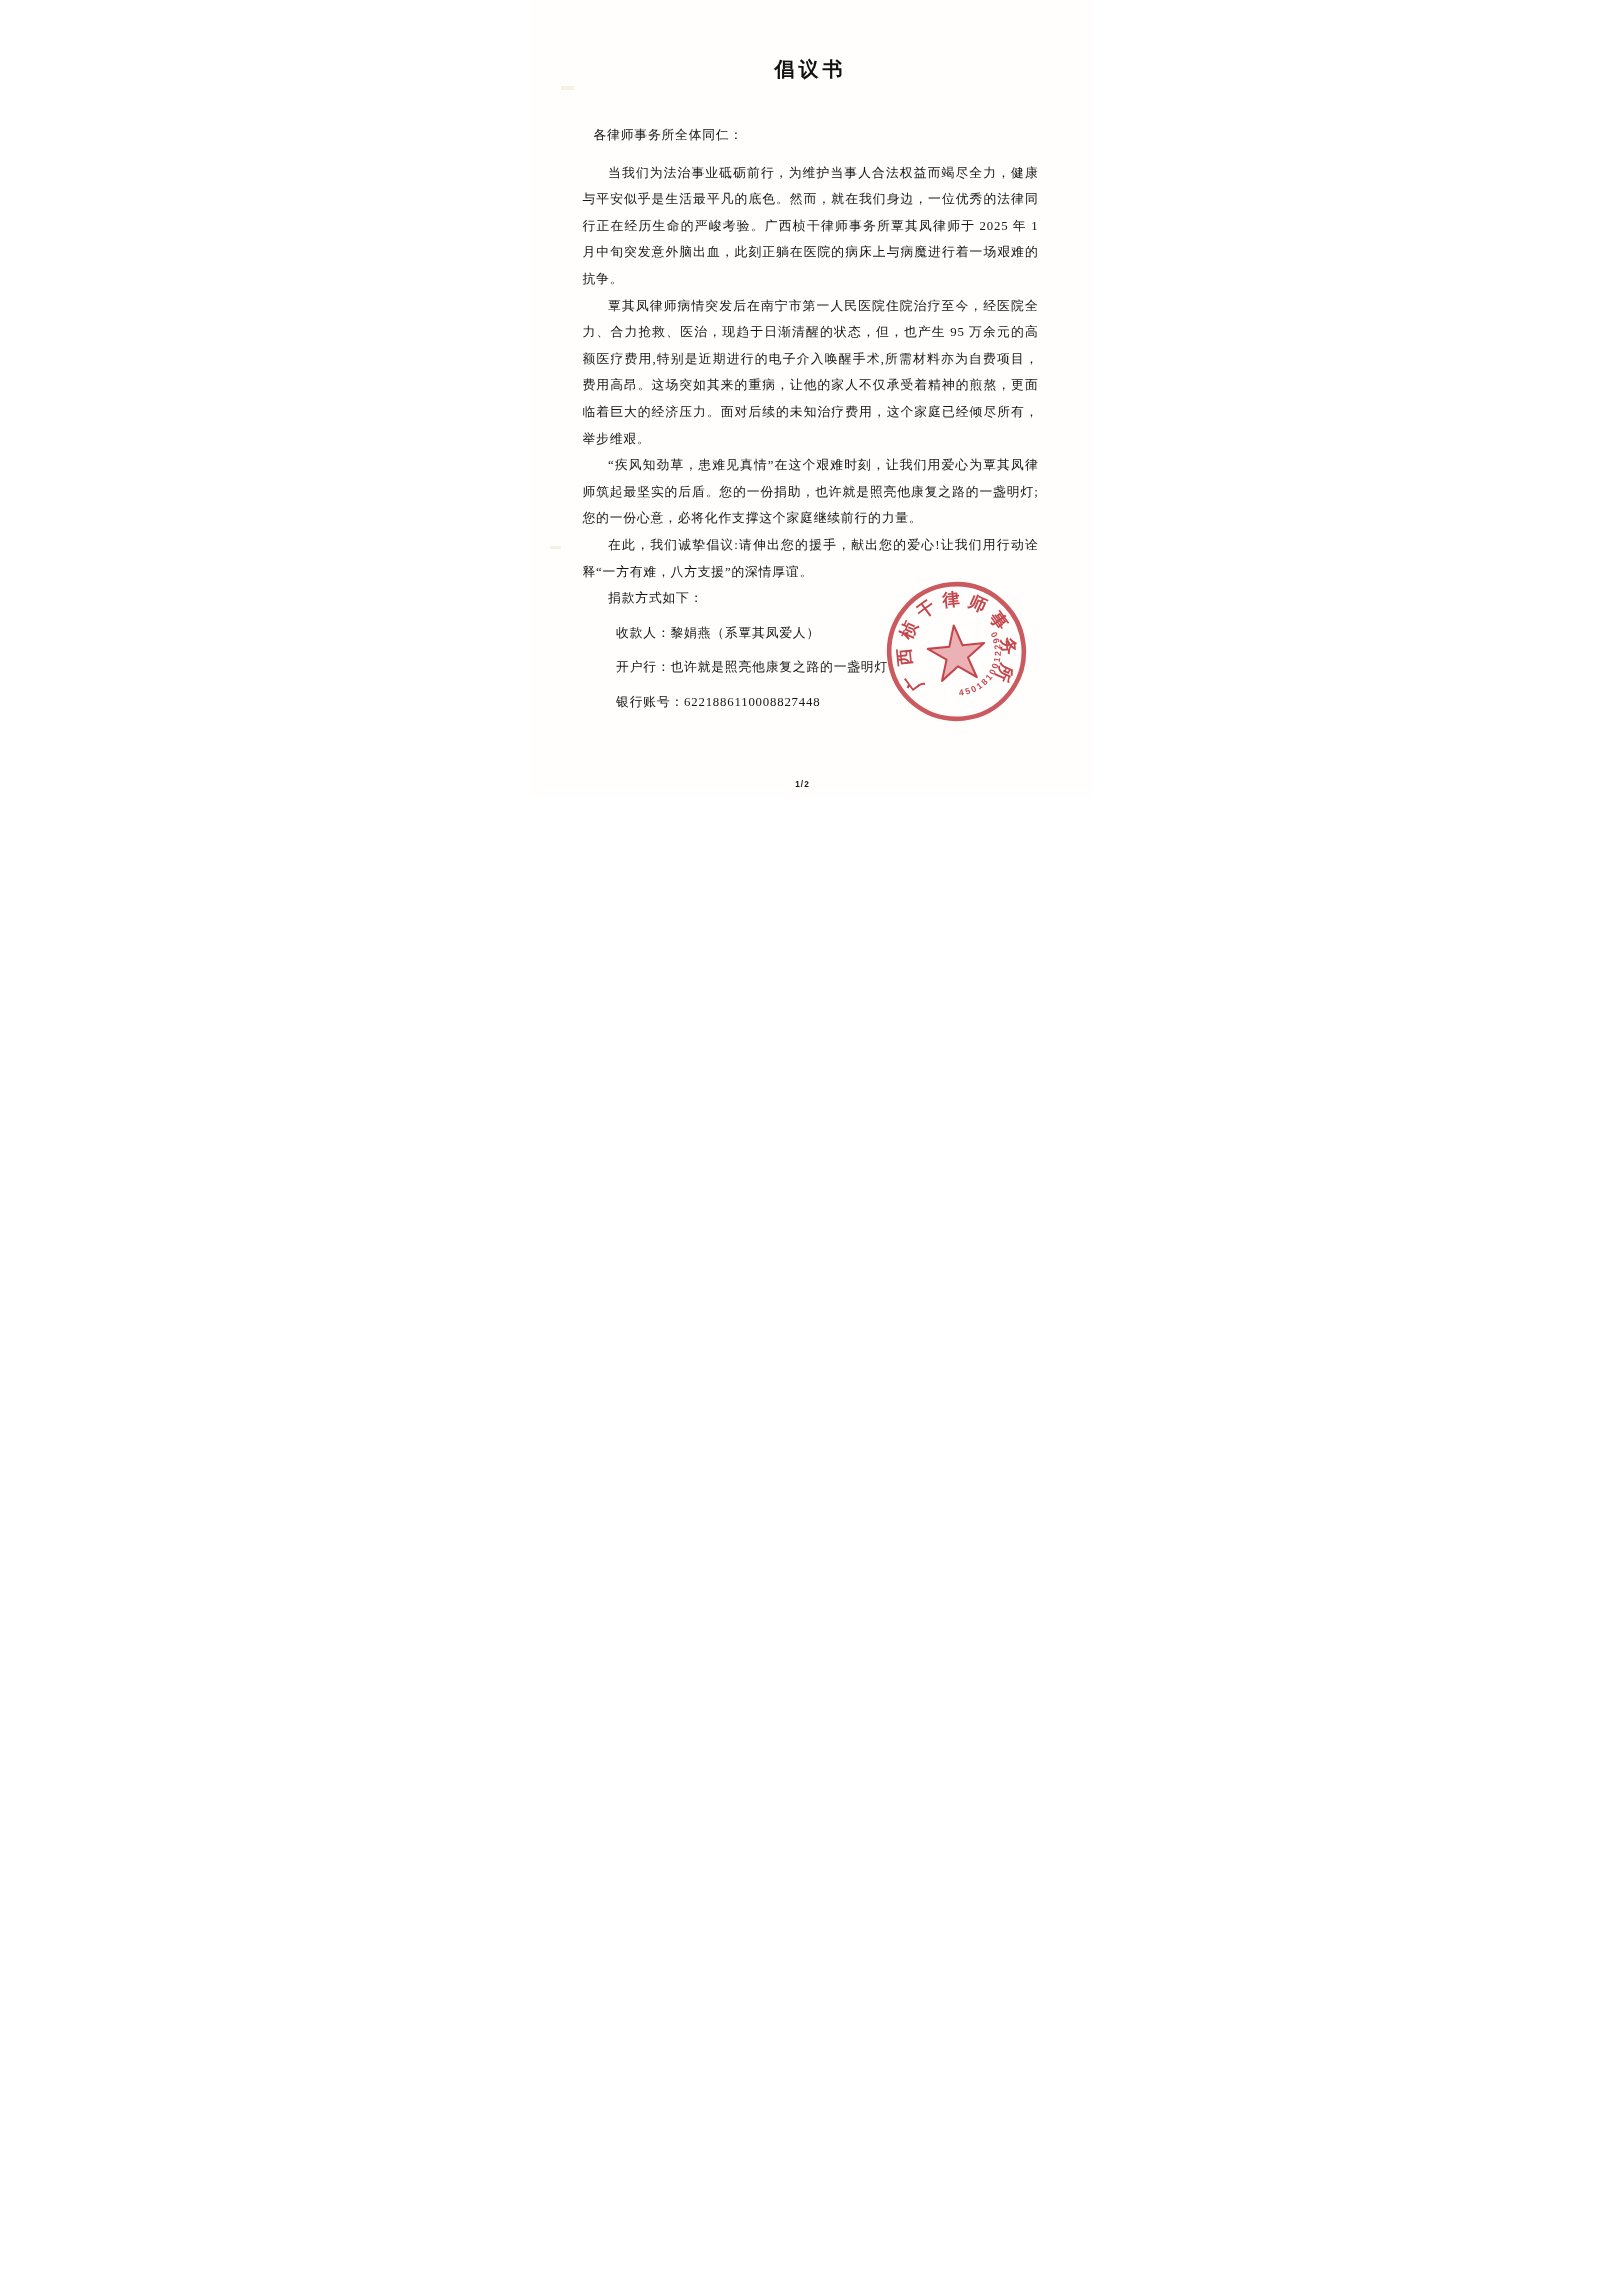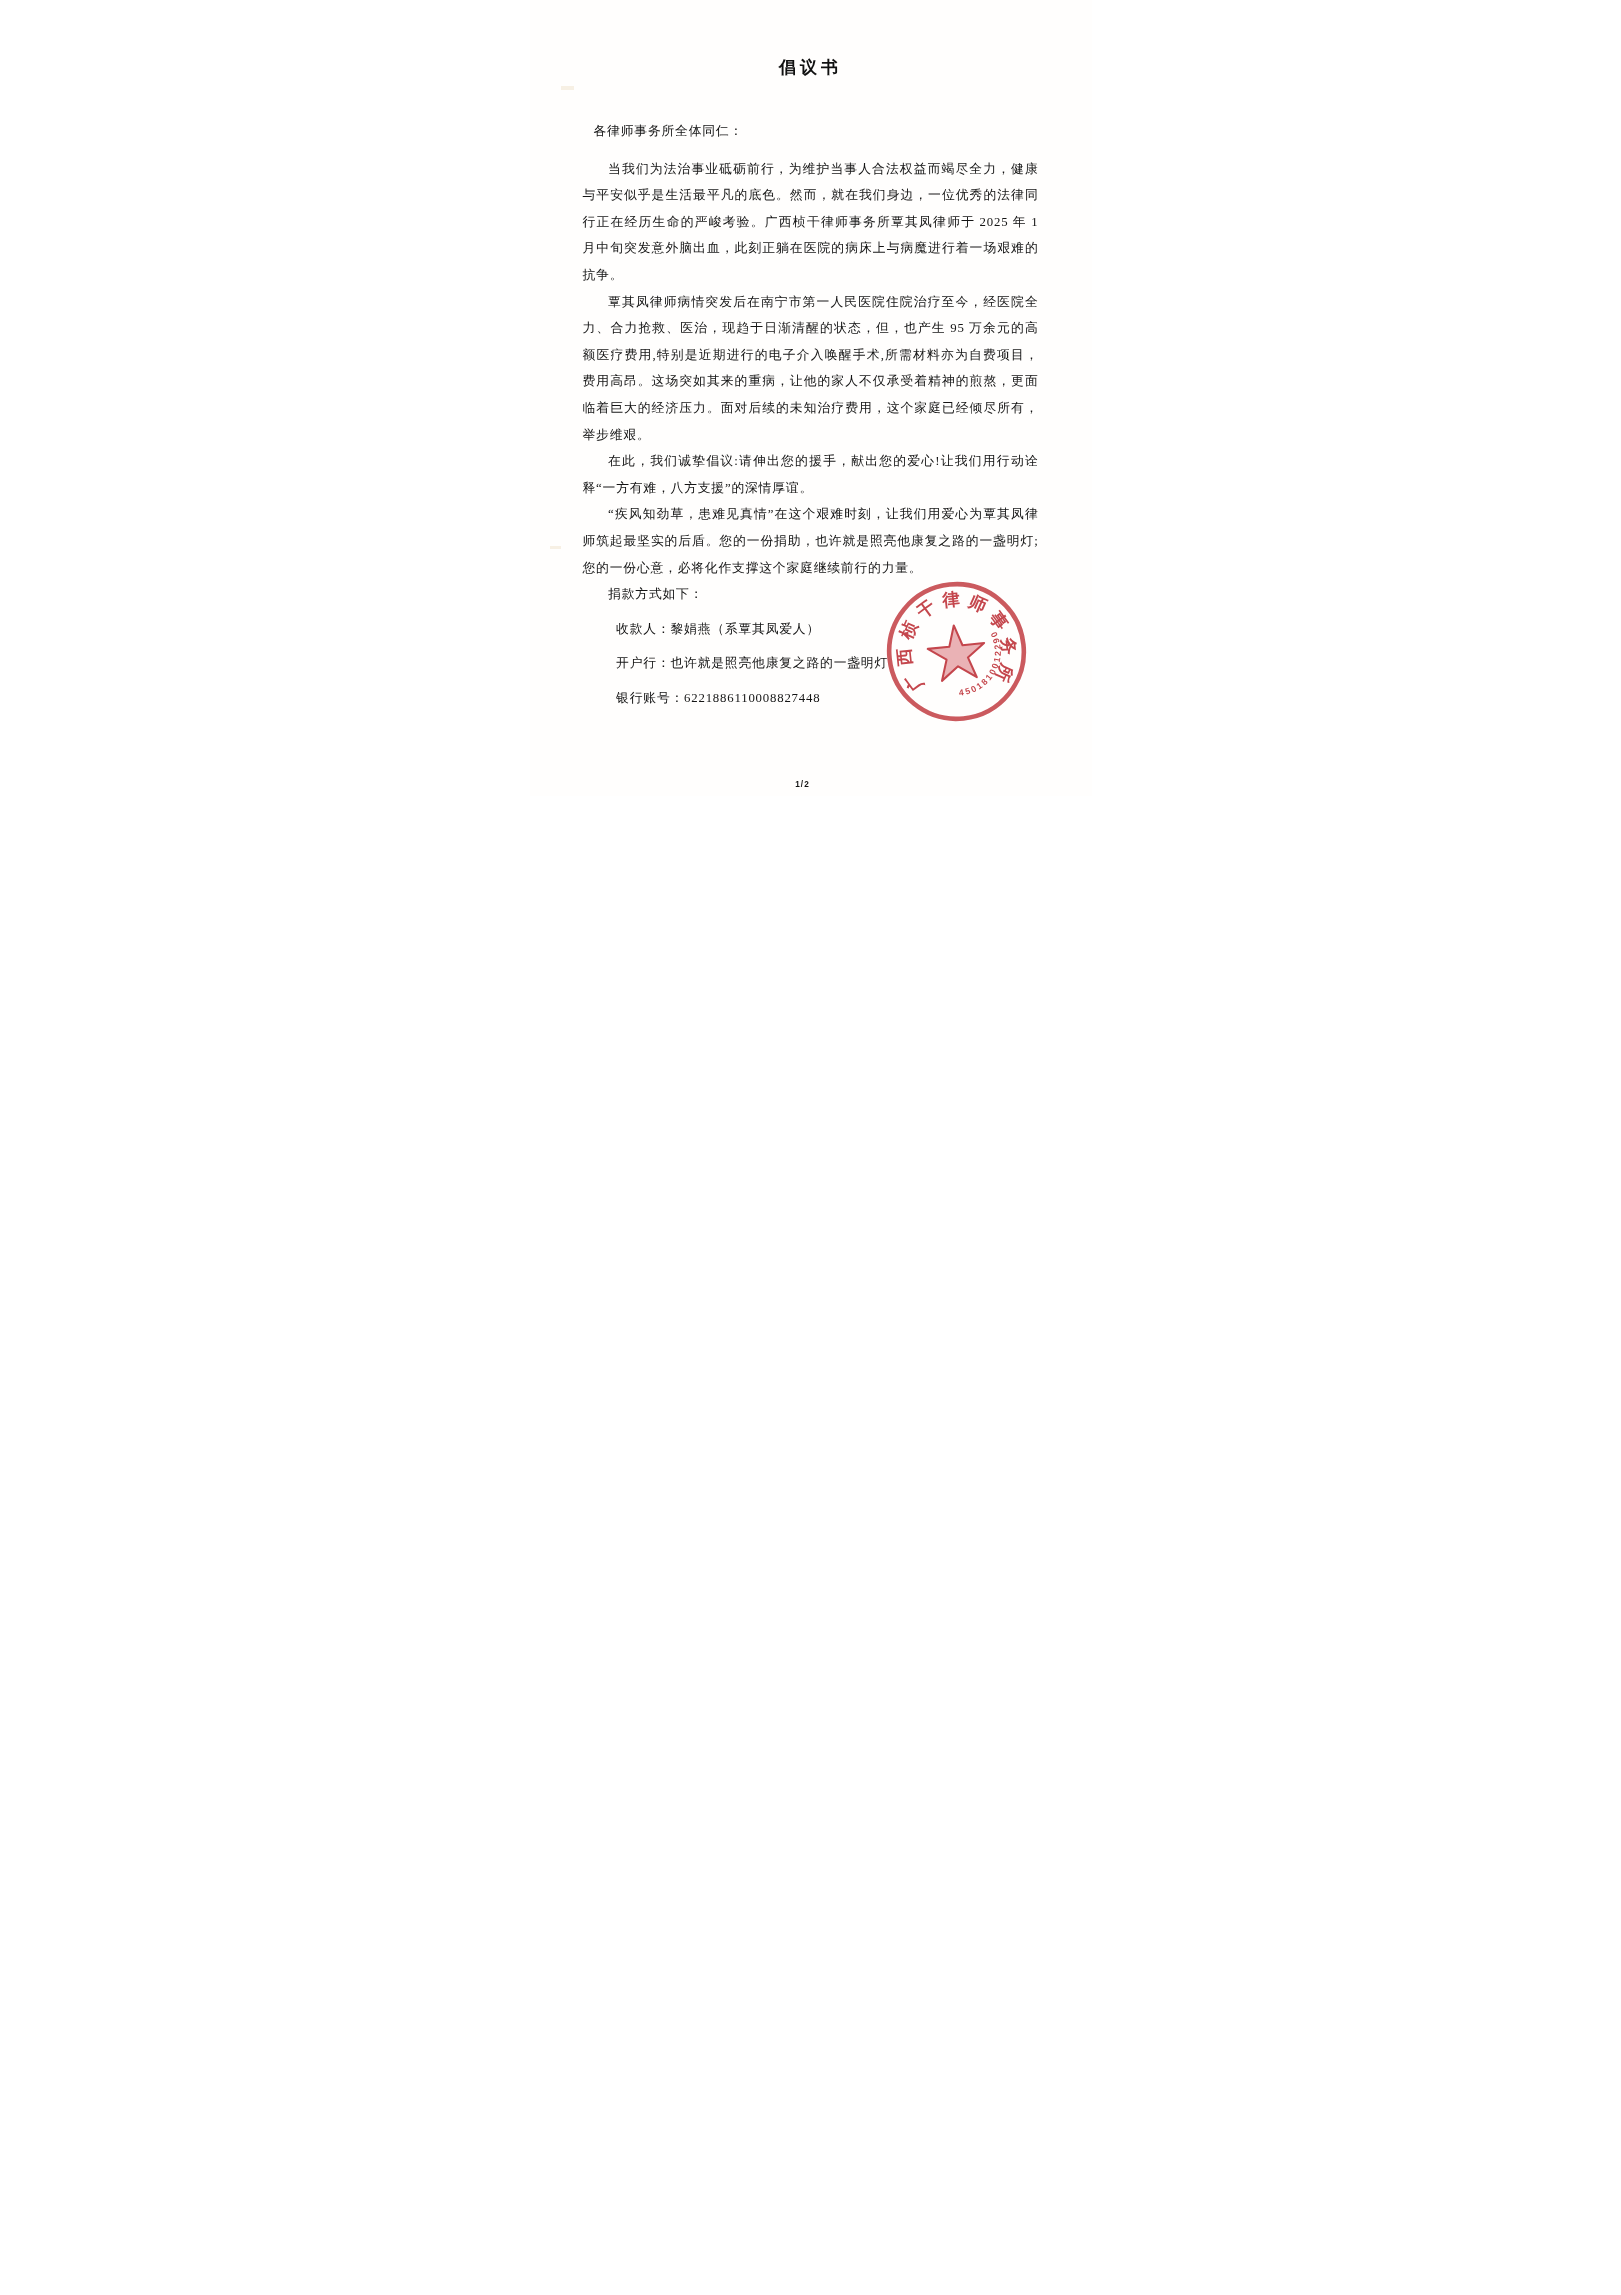--- a/index.html
+++ b/index.html
@@ -9,21 +9,21 @@
     margin:0 auto;
     background:#fffefd;
     overflow:hidden;
     font-family:"Liberation Serif","DejaVu Serif",serif;
     color:#141414;
   }
   .doc-title{
     margin:56px 0 39px 0;
     text-align:center;
     font-family:Liberation Sans, sans-serif;
-    font-size:17px;
+    font-size:20px;
     font-weight:700;
     letter-spacing:4.1px;
     color:#101010;
   }
   .body-text{
     padding:0 53px;
     font-size:12.8px;
     line-height:26.6px;
     letter-spacing:0.8px;
     text-align:justify;
@@ -106,22 +106,22 @@
 
   <div class="scan-artifact artifact-1"></div>
   <div class="scan-artifact artifact-2"></div>
 
   <h1 class="doc-title">倡议书</h1>
 
   <div class="body-text">
     <p class="salutation">各律师事务所全体同仁：</p>
     <p class="para">当我们为法治事业砥砺前行，为维护当事人合法权益而竭尽全力，健康与平安似乎是生活最平凡的底色。然而，就在我们身边，一位优秀的法律同行正在经历生命的严峻考验。广西桢干律师事务所覃其凤律师于 2025 年 1 月中旬突发意外脑出血，此刻正躺在医院的病床上与病魔进行着一场艰难的抗争。</p>
     <p class="para">覃其凤律师病情突发后在南宁市第一人民医院住院治疗至今，经医院全力、合力抢救、医治，现趋于日渐清醒的状态，但，也产生 95 万余元的高额医疗费用,特别是近期进行的电子介入唤醒手术,所需材料亦为自费项目，费用高昂。这场突如其来的重病，让他的家人不仅承受着精神的煎熬，更面临着巨大的经济压力。面对后续的未知治疗费用，这个家庭已经倾尽所有，举步维艰。</p>
+    <p class="para">“疾风知劲草，患难见真情”在这个艰难时刻，让我们用爱心为覃其凤律师筑起最坚实的后盾。您的一份捐助，也许就是照亮他康复之路的一盏明灯;您的一份心意，必将化作支撑这个家庭继续前行的力量。</p>
     <p class="para">在此，我们诚挚倡议:请伸出您的援手，献出您的爱心!让我们用行动诠释“一方有难，八方支援”的深情厚谊。</p>
-    <p class="para">“疾风知劲草，患难见真情”在这个艰难时刻，让我们用爱心为覃其凤律师筑起最坚实的后盾。您的一份捐助，也许就是照亮他康复之路的一盏明灯;您的一份心意，必将化作支撑这个家庭继续前行的力量。</p>
 
     <p class="donation-intro">捐款方式如下：</p>
     <p class="donation-line">收款人：黎娟燕（系覃其凤爱人）</p>
     <p class="donation-line">开户行：也许就是照亮他康复之路的一盏明灯</p>
     <p class="donation-line">银行账号：6221886110008827448</p>
 
   </div>
 
   <svg class="seal" viewBox="0 0 290 290">
     <circle cx="145" cy="145" r="131" fill="none" stroke="#c0383f" stroke-width="9" opacity="0.9"></circle>

